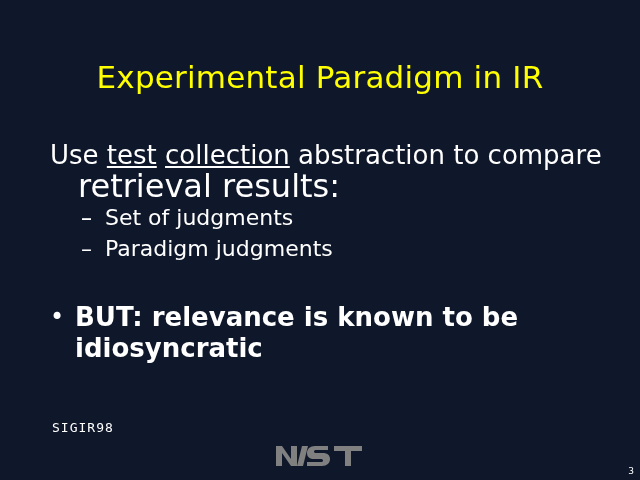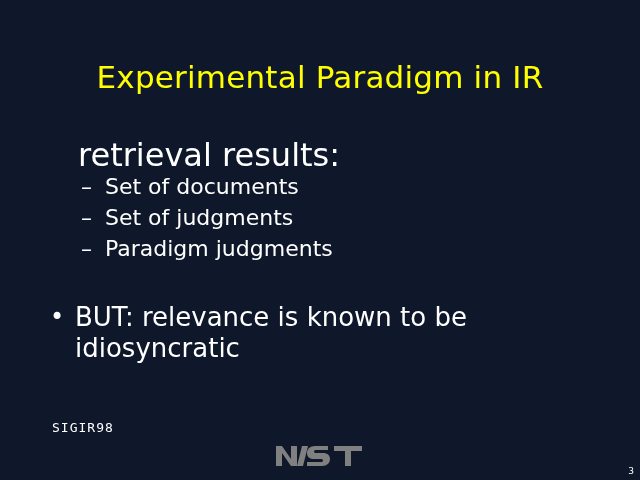--- a/index.html
+++ b/index.html
@@ -59,20 +59,21 @@
     line-height: 31px;
     color: #ffffff;
   }
   .bullet-l1 .btext {
     display: block;
     padding-left: 0px;
     text-indent: 0;
   }
   .bullet-l1.with-marker .btext {
     padding-left: 25px;
+    font-weight: bold;
   }
   .l1-wrap-indent {
     padding-left: 28px;
     font-size: 32px;
     line-height: 31px;
   }
 
   .sub-list {
     margin: 0;
     padding: 0;
@@ -133,27 +134,27 @@
 </head>
 <body>
 
 <div id="slide">
 
   <div id="slide-title">Experimental Paradigm in IR</div>
 
   <div id="body-block">
 
     <div class="bullet-l1">
+      <span class="btext"><span>Use </span><span class="u">test</span><span> </span><span class="u">collection</span><span> abstraction to compare</span></span>
       <div class="l1-wrap-indent">retrieval results:</div>
     </div>
 
     <ul class="sub-list">
       <li class="sub-item">
         <span class="dash">–</span>
-        <span>Set of documents</span>
       </li>
       <li class="sub-item">
         <span class="dash">–</span>
         <span>Set of judgments</span>
       </li>
       <li class="sub-item">
         <span class="dash">–</span>
         <span>Paradigm judgments</span>
       </li>
     </ul>

